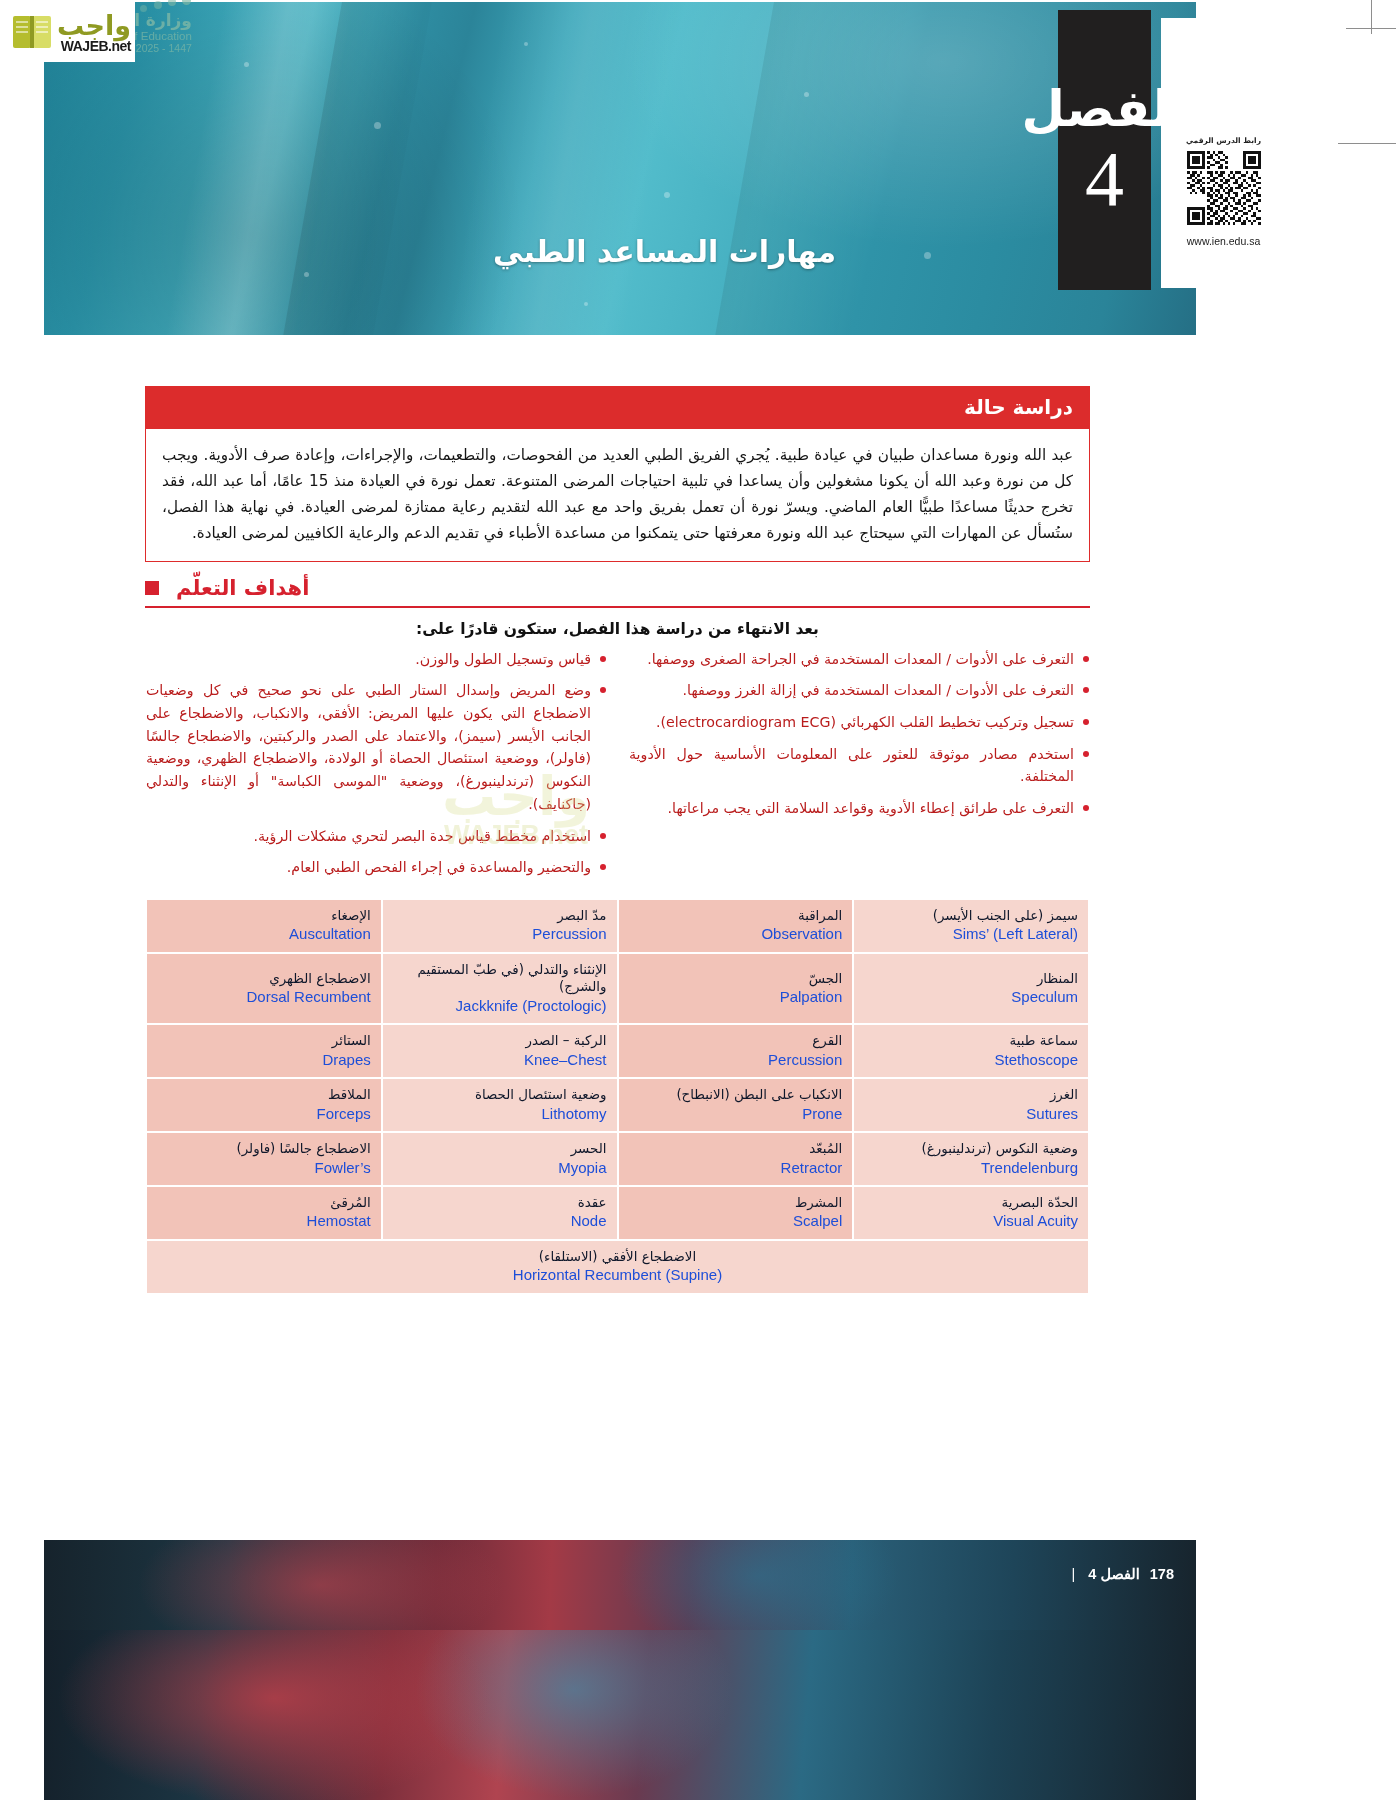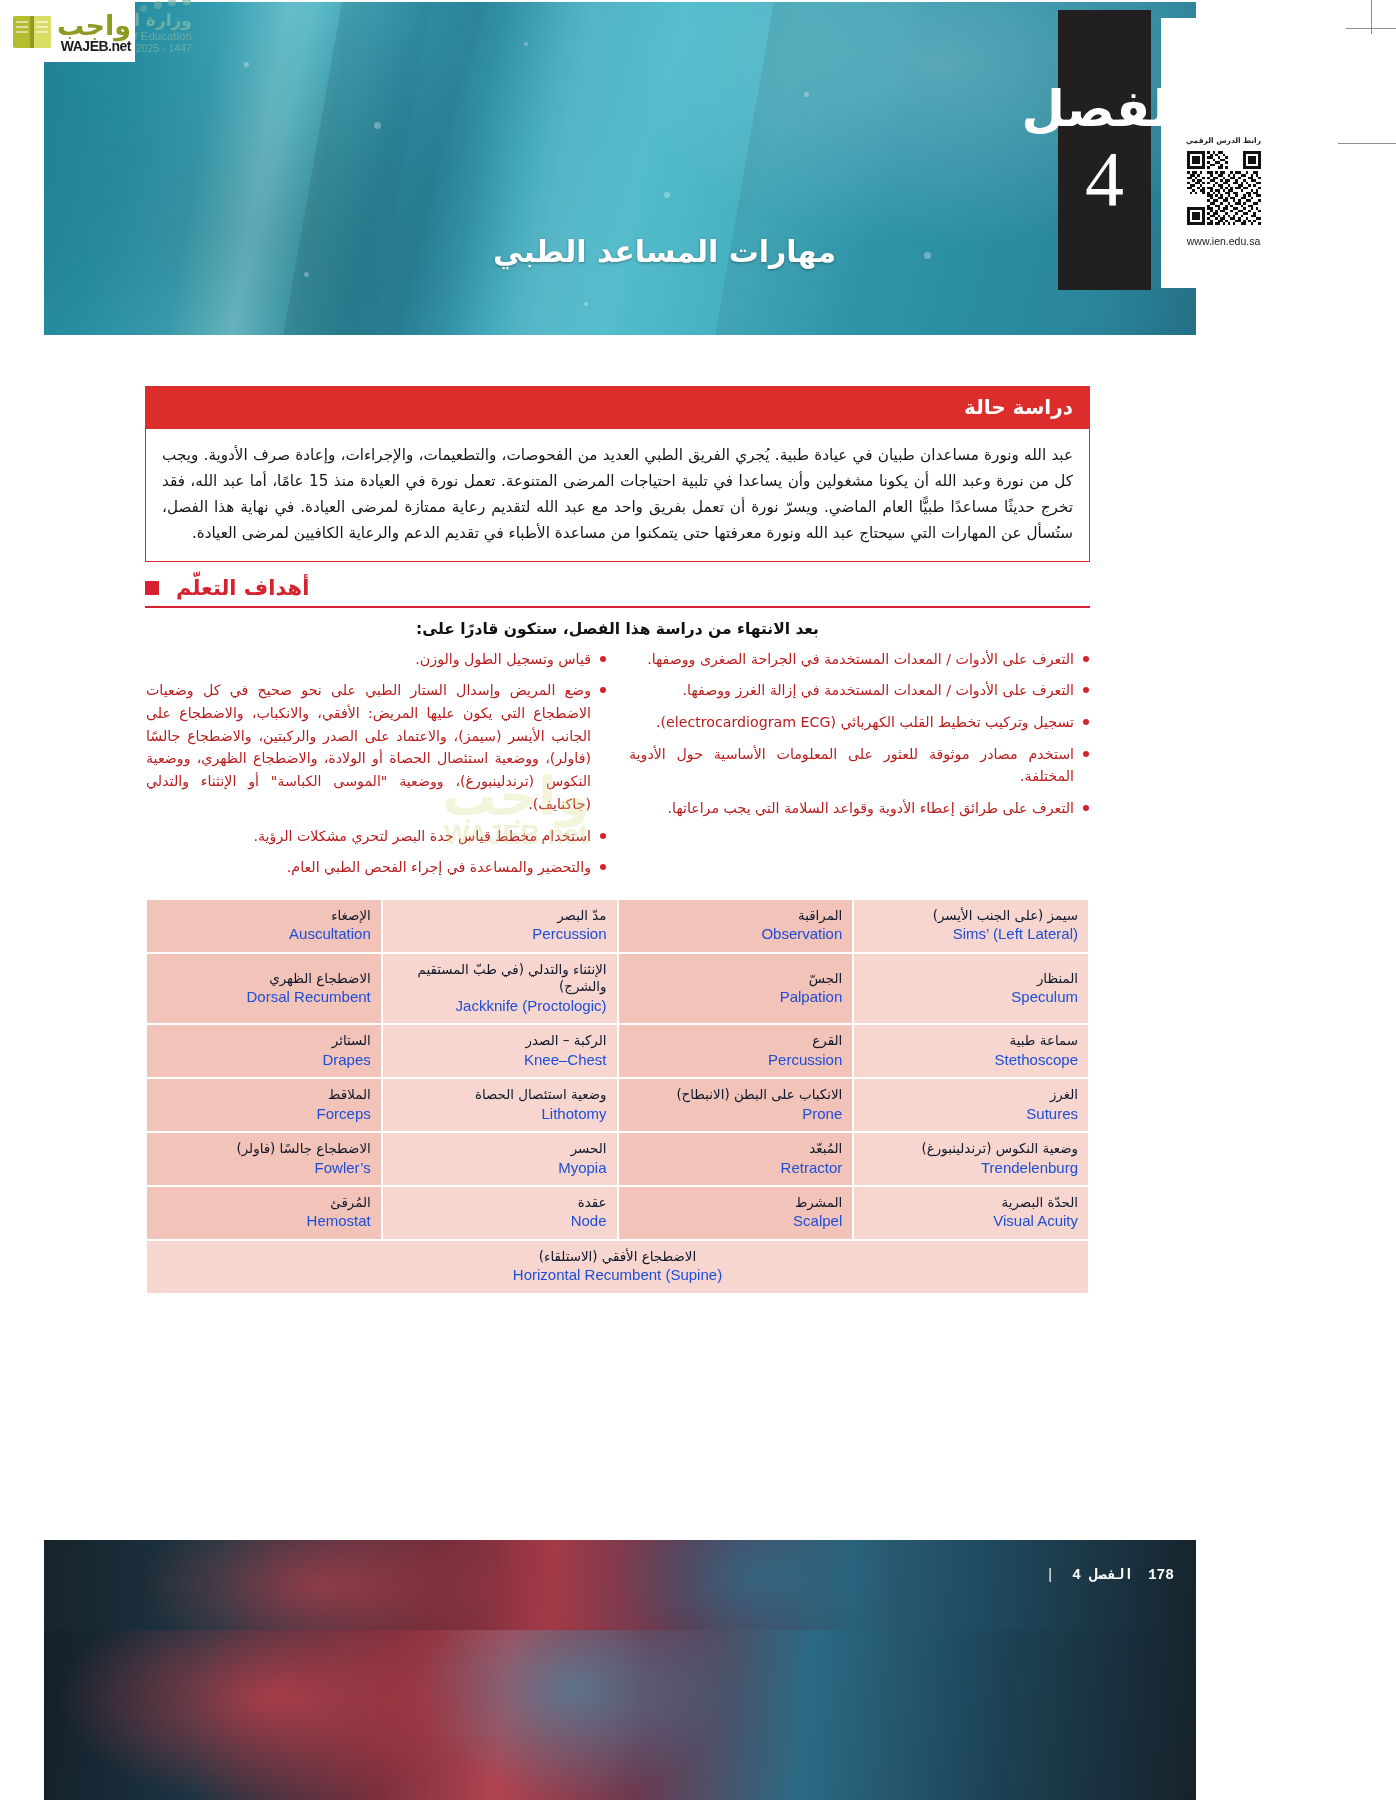--- a/index.html
+++ b/index.html
@@ -332,21 +332,21 @@
   .moe-en { font-size: 11.5px; font-family: "Liberation Sans", sans-serif; opacity: .9; }
   .moe-yr { font-size: 10.5px; font-family: "Liberation Sans", sans-serif; opacity: .9; direction: ltr; }
 
   .page-foot-num {
     position: absolute;
     right: 22px; top: 26px;
     color: #ffffff;
     font-size: 14.5px;
     font-weight: 700;
     direction: rtl;
-    font-family: Liberation Mono, monospace;
+    font-family: Liberation Sans, sans-serif;
     z-index: 4;
   }
   .page-foot-num .pipe { color: #ffffff; margin-right: 9px; font-weight: 400; }
 
   
   .bottom-band {
     position: absolute;
     left: 44px; bottom: 0;
     width: 1152px; height: 170px;
     background:

